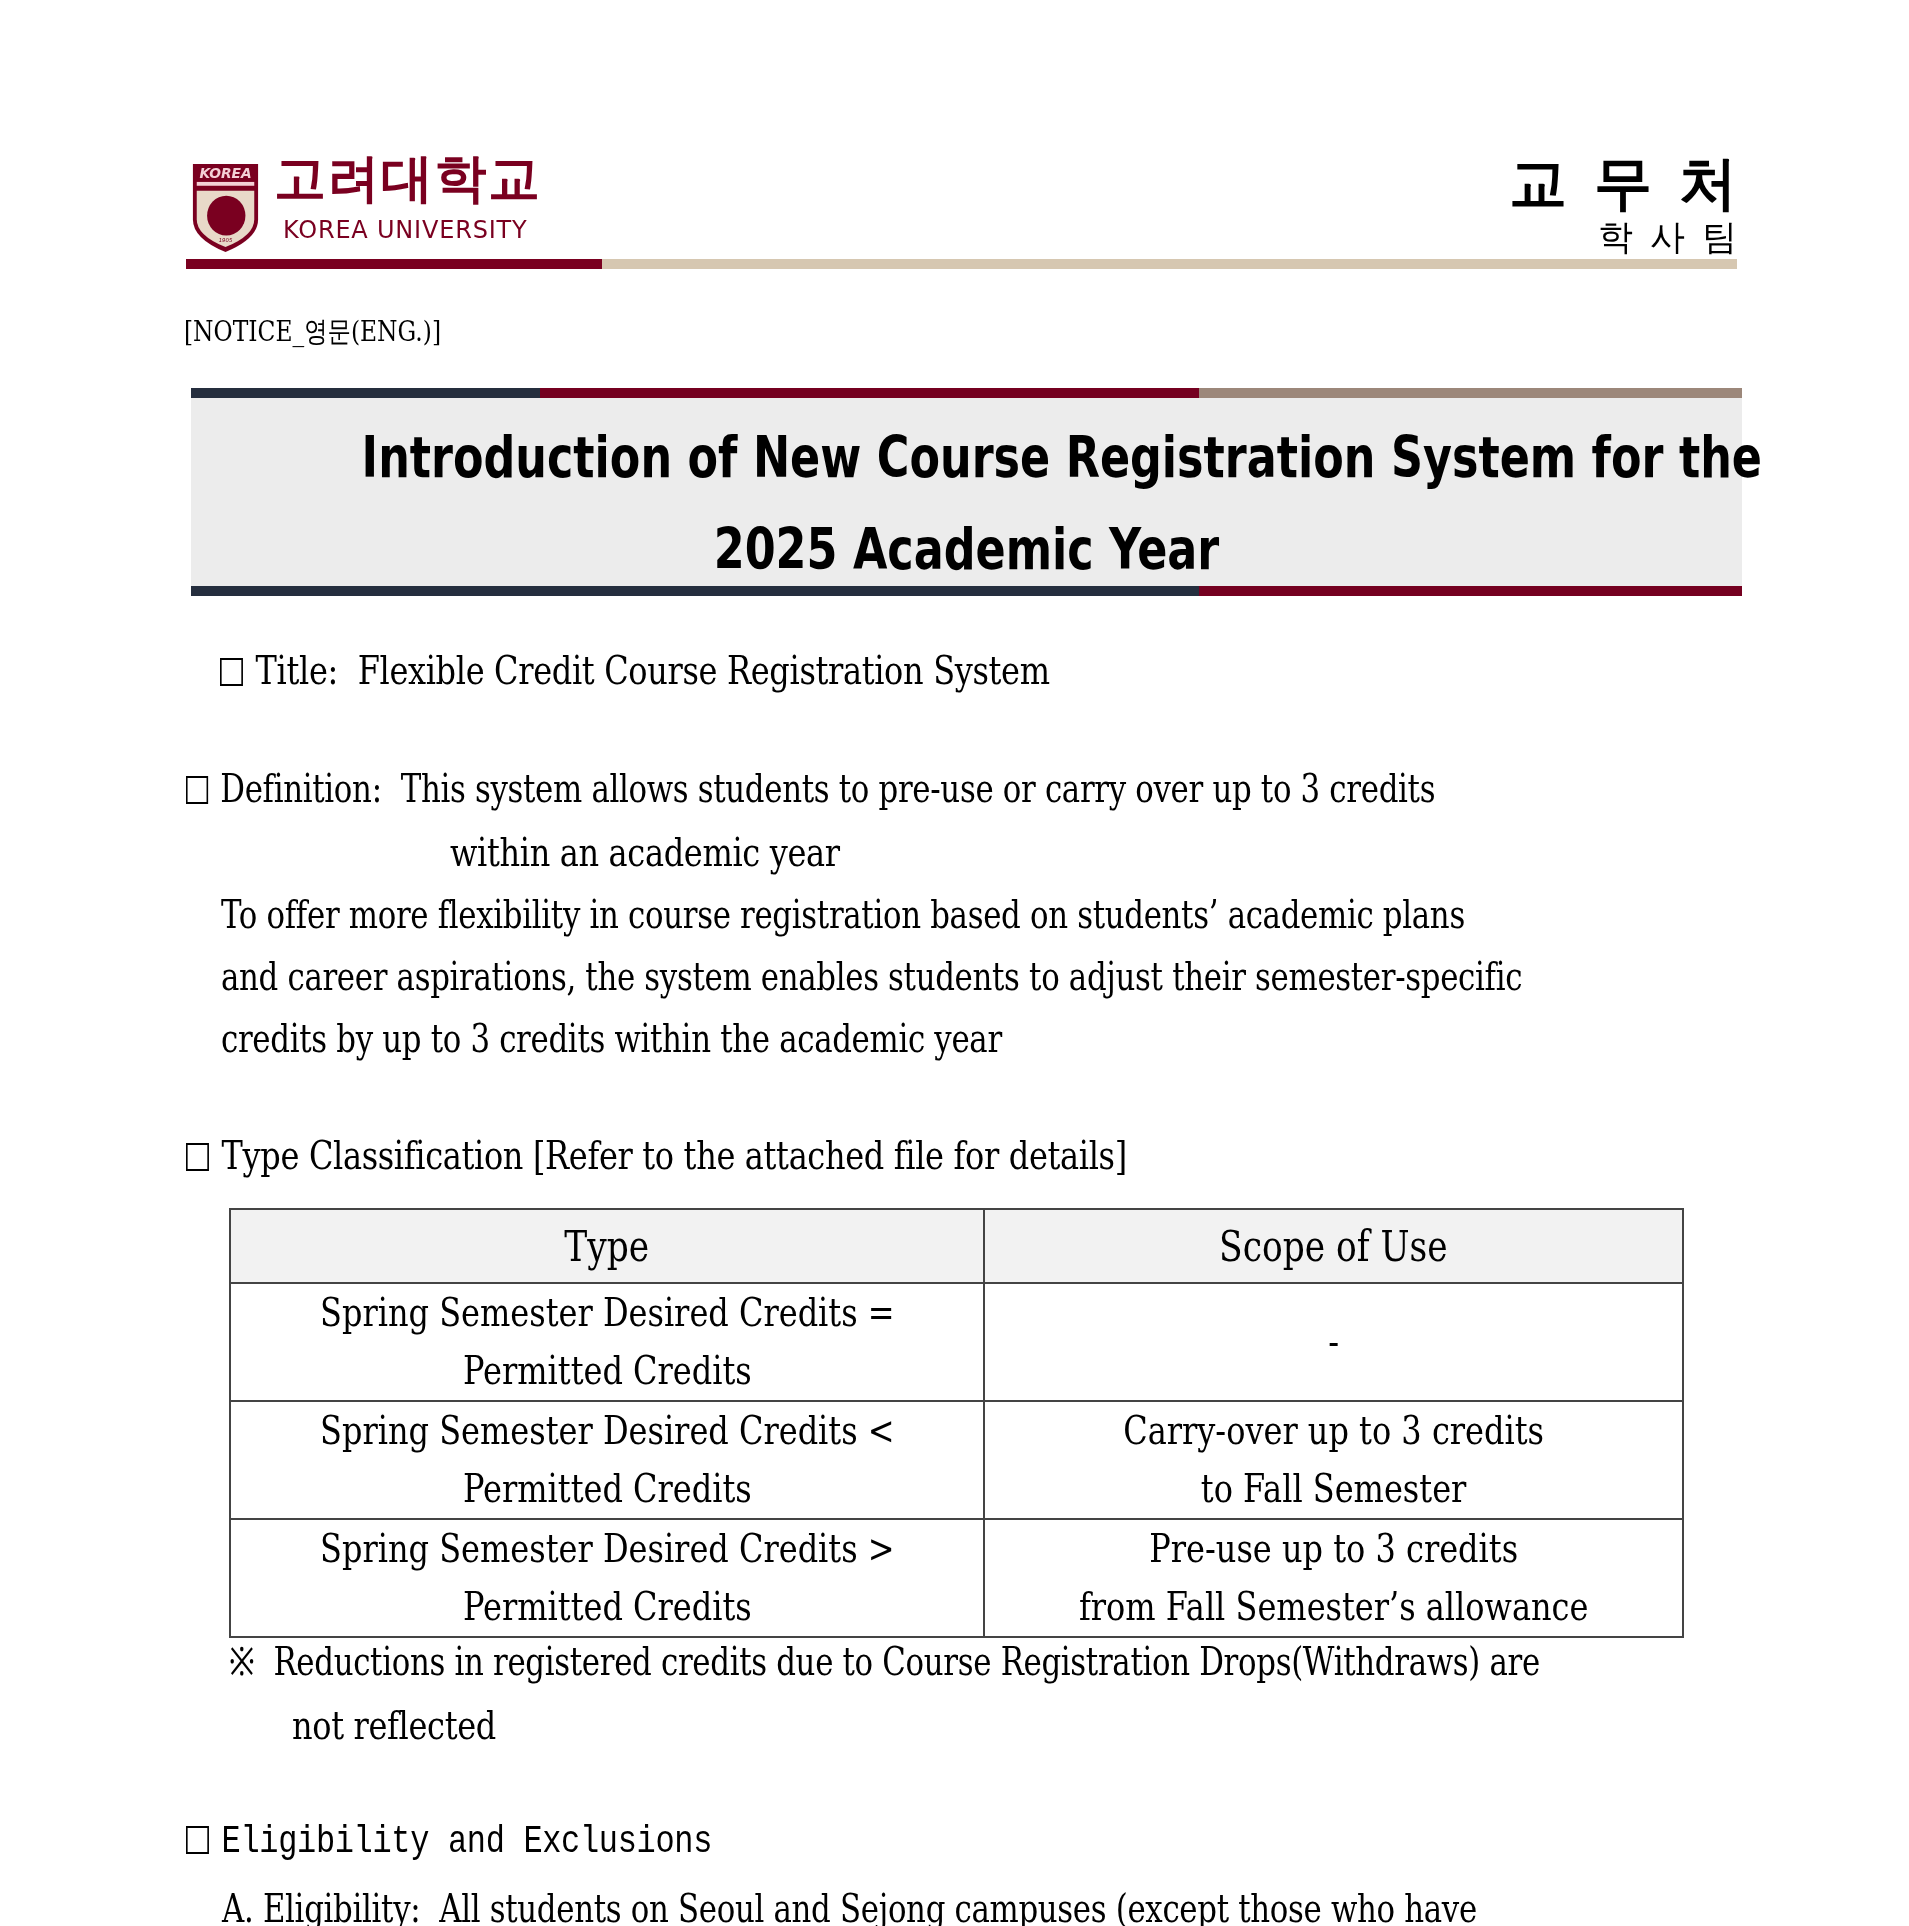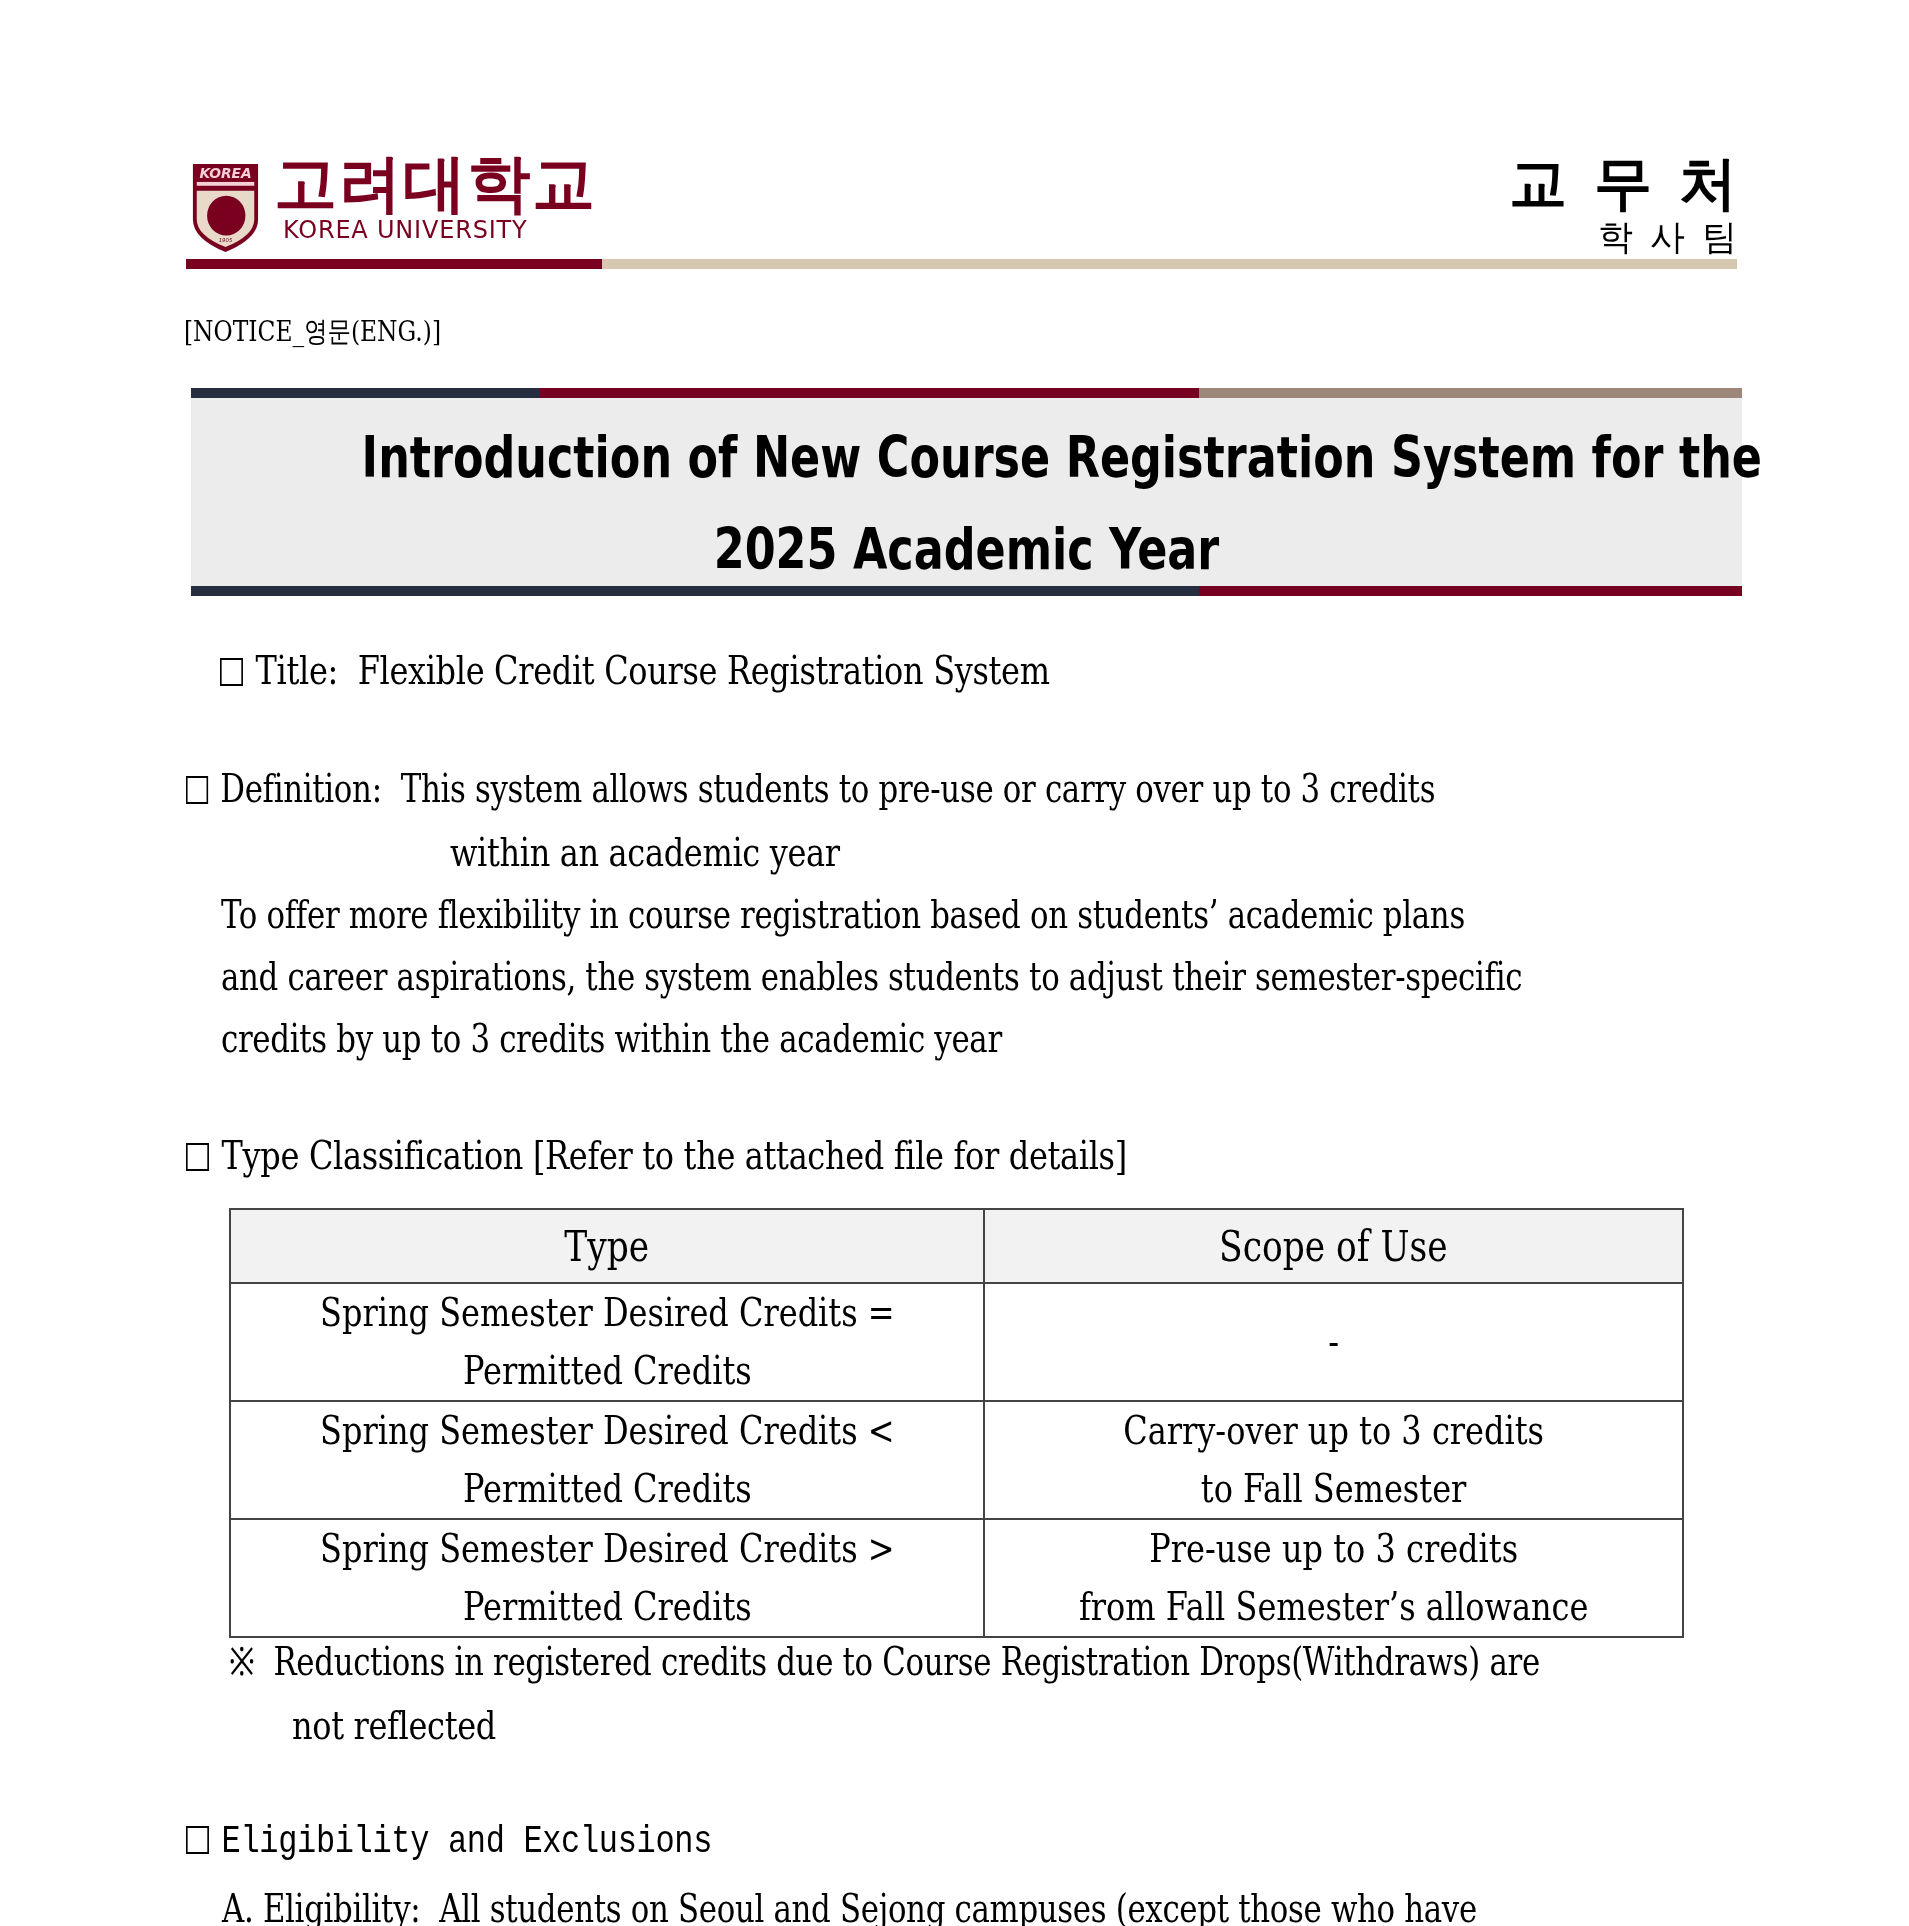--- a/index.html
+++ b/index.html
@@ -3,21 +3,21 @@
 <meta charset="utf-8">
 <style>
   html, body { margin:0; padding:0; background:#ffffff; }
   body { width:1910px; height:2700px; position:relative; overflow:hidden; color:#000; }
   .serif { font-family: "DejaVu Serif", "Liberation Serif", serif; }
   .sans { font-family: "DejaVu Sans", "Liberation Sans", sans-serif; }
   .abs { position:absolute; }
 
   
   .logo-shield { left:191px; top:162px; width:69px; height:92px;font-style:italic; }
-  .logo-ko { left:223px; top:152px; font-size:63px; font-weight:bold; color:#7a0020; letter-spacing:1.5px; line-height:1; }
+  .logo-ko { left:223px; top:152px; font-size:52px; font-weight:bold; color:#7a0020; letter-spacing:1.5px; line-height:1; }
   .logo-en { left:283px; top:218px; font-size:24px; color:#7a0020; line-height:1; letter-spacing:0.8px; }
   .dept { right:173px; top:154px; font-size:58px; font-weight:bold; letter-spacing:27px; line-height:1; margin-right:-27px; }
   .team { right:173px; top:220px; font-size:35px; font-weight:normal; letter-spacing:17px; line-height:1; margin-right:-17px; }
   .hdr-bar { left:186px; top:259px; height:9.6px; }
 
   .notice-tag { left:184px; top:318px; font-size:28.5px; line-height:1;text-decoration:underline; }
 
   
   .title-box { left:191px; top:371px; width:1551px; height:208px; background:#ececec;margin-top:17px; }
   .tb-top { position:absolute; left:0; top:0; width:100%; height:9.6px; display:flex; }

